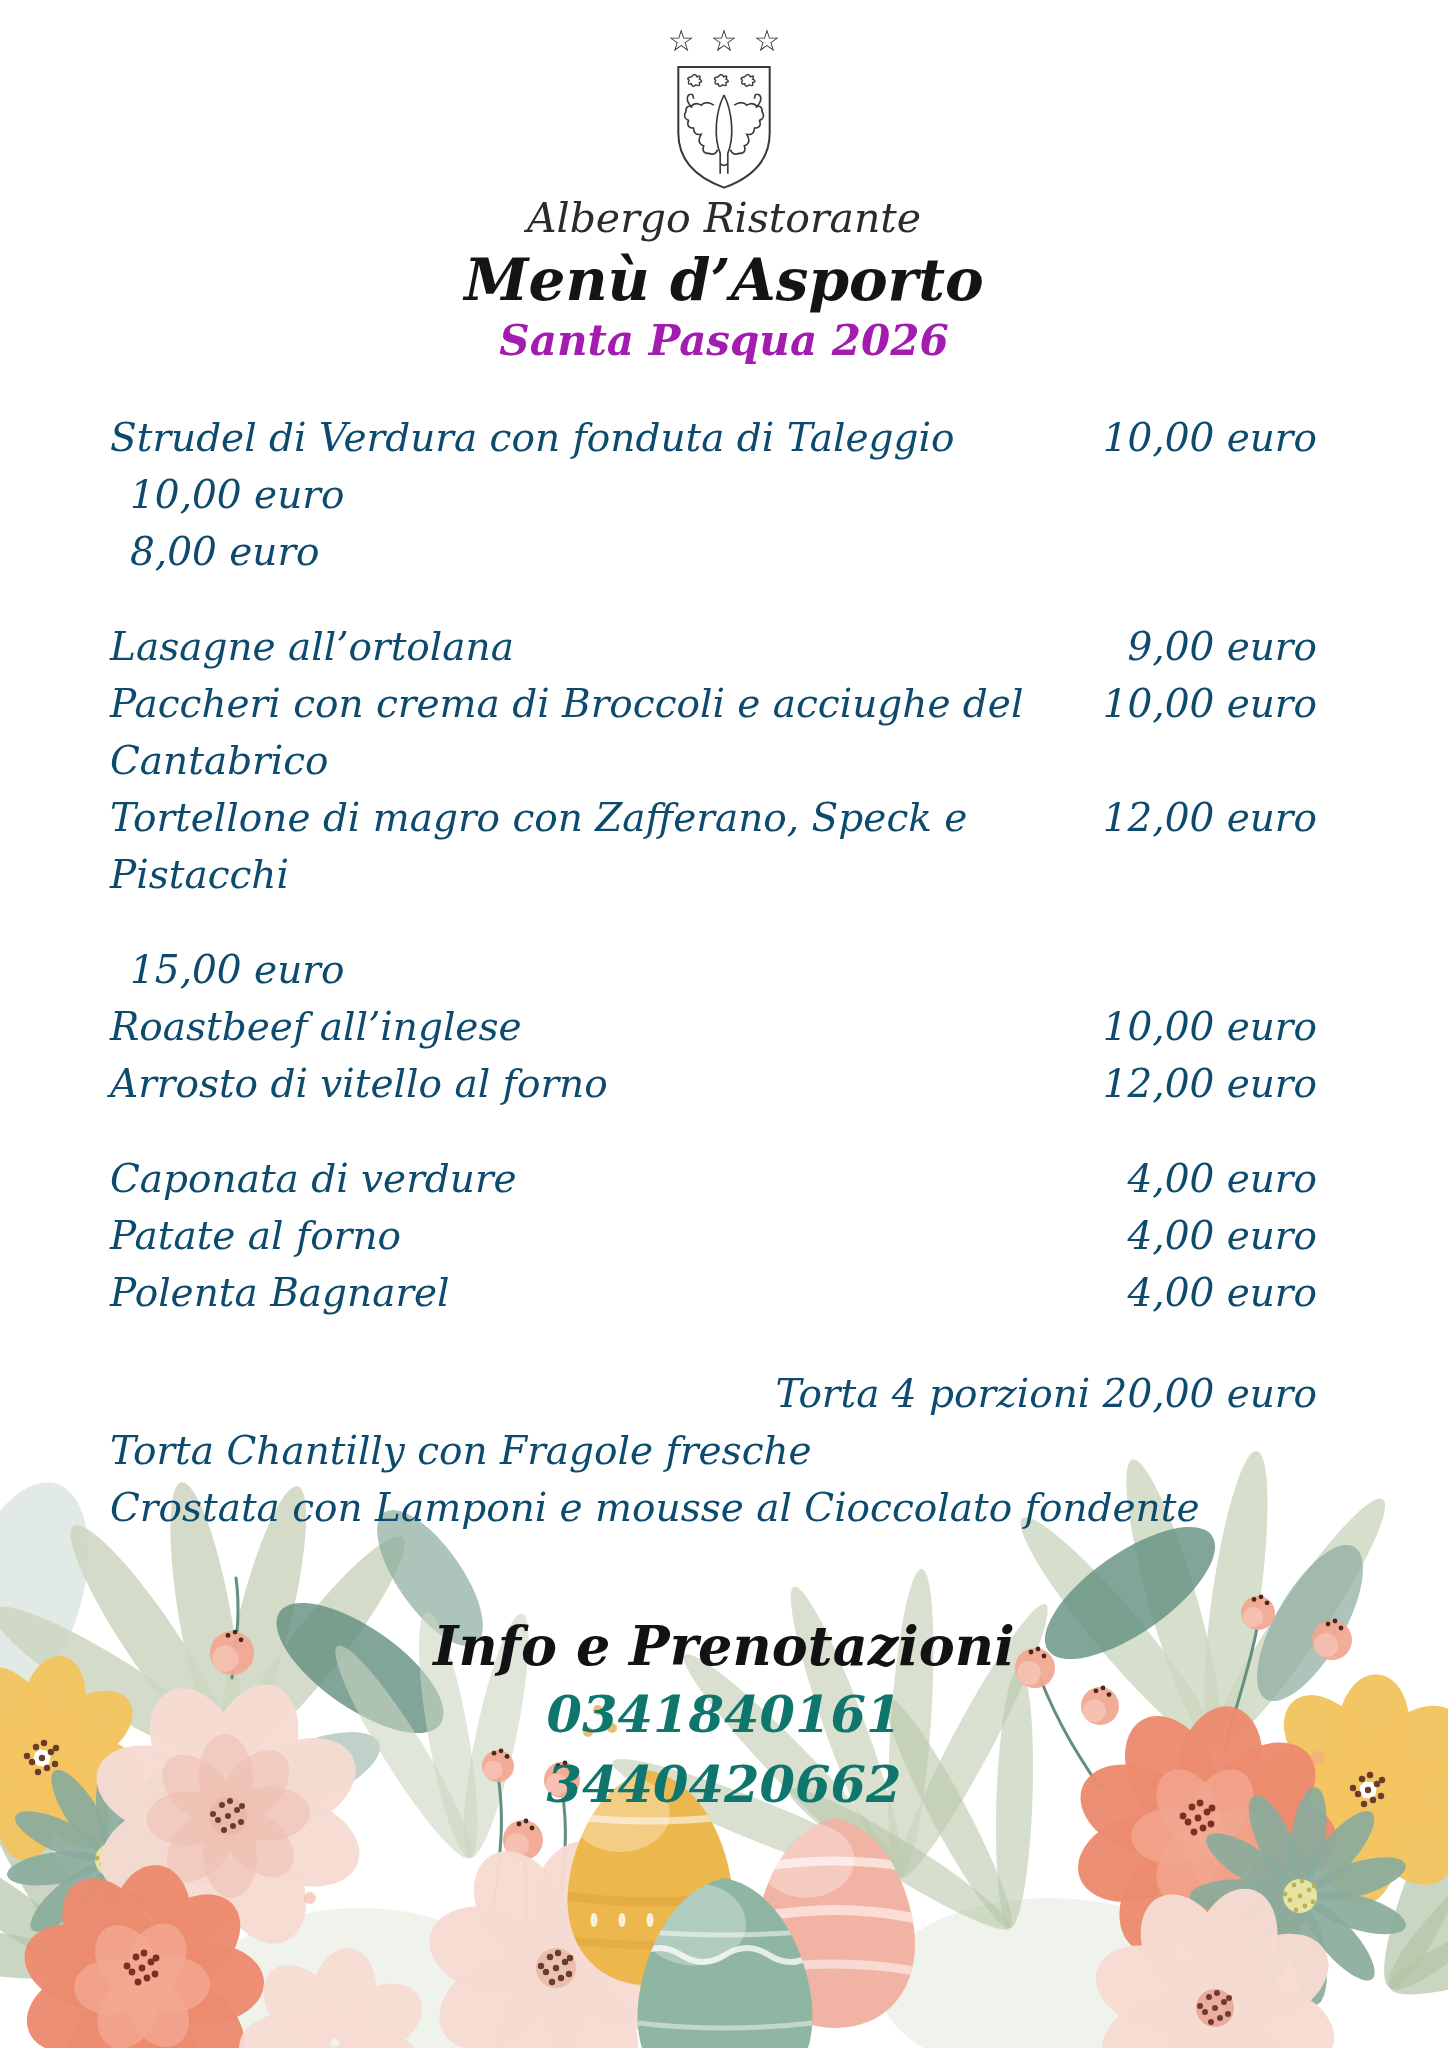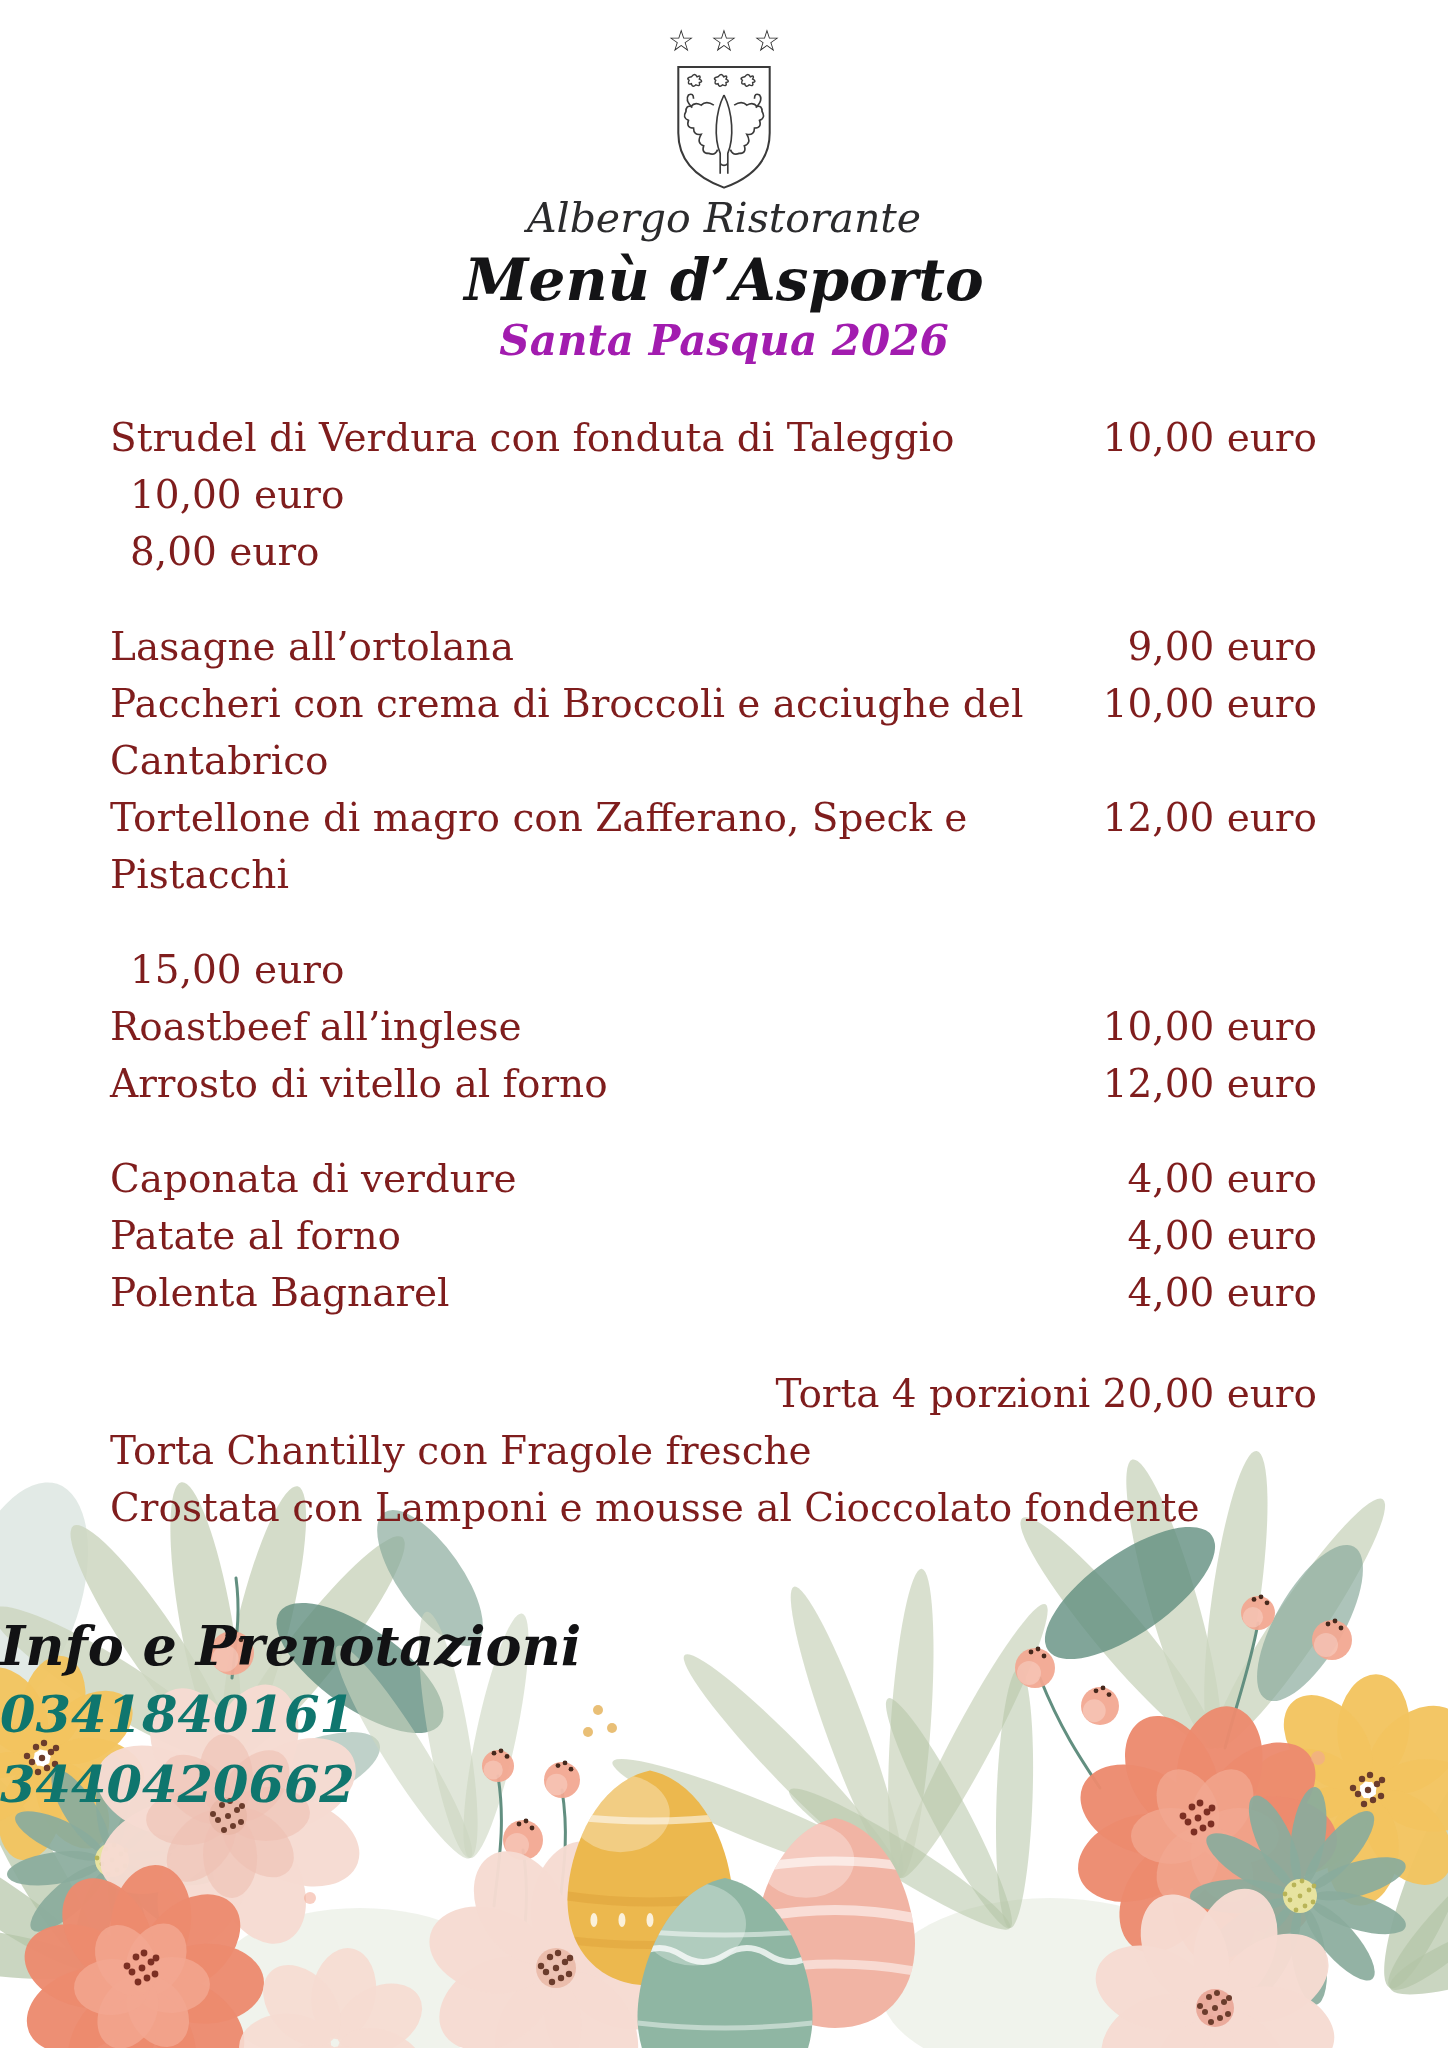--- a/index.html
+++ b/index.html
@@ -12,25 +12,25 @@
   .header{ text-align:center; padding-top:26px; }
   .stars{ font-size:30px; letter-spacing:16px; color:#2a2a2a; line-height:1; margin-left:16px;}
   .crest{ display:block; margin:6px auto 2px auto; }
   .brand-line{ font-style:italic; font-size:41px; line-height:1.12; color:#2b2b2d; }
   .menu-title{ font-style:italic; font-weight:700; font-size:58px; line-height:1.05; margin-top:8px; color:#141416;}
   .menu-subtitle{ font-style:italic; font-weight:700; font-size:42px; line-height:1.05; margin-top:8px; color:#a21caf;}
   .menu{ margin-top:46px; padding:0 131px 0 110px; }
   .section{ margin-top:38px; }
   .section:first-child{ margin-top:0; }
   .row{ display:flex; justify-content:space-between; align-items:baseline; }
-  .dish, .price, .cake-line, .cake-note{ font-size:39px; line-height:57px; color:#7f1d1d; }
+  .dish, .price, .cake-line, .cake-note{ font-style:italic; font-size:39px; line-height:57px; color:#0c4a6e; }
   .price{ white-space:nowrap; padding-left:20px; }
   .cakes{ margin-top:44px; padding:0 131px 0 110px; }
   .cake-note{ text-align:right; }
-  .contact{ margin-top:78px; }
+  .contact{ text-align:center; margin-top:78px; }
   .contact-heading{ font-style:italic; font-weight:700; font-size:54px; line-height:1.2; color:#121214;}
   .phone{ font-style:italic; font-weight:700; font-size:51px; line-height:1.38; color:#0f766e;}
   #floral{ position:absolute; left:0; bottom:0; z-index:1; pointer-events:none; }
 </style>
 </head>
 <body>
 
 <div class="content">
 
   <div class="header">

